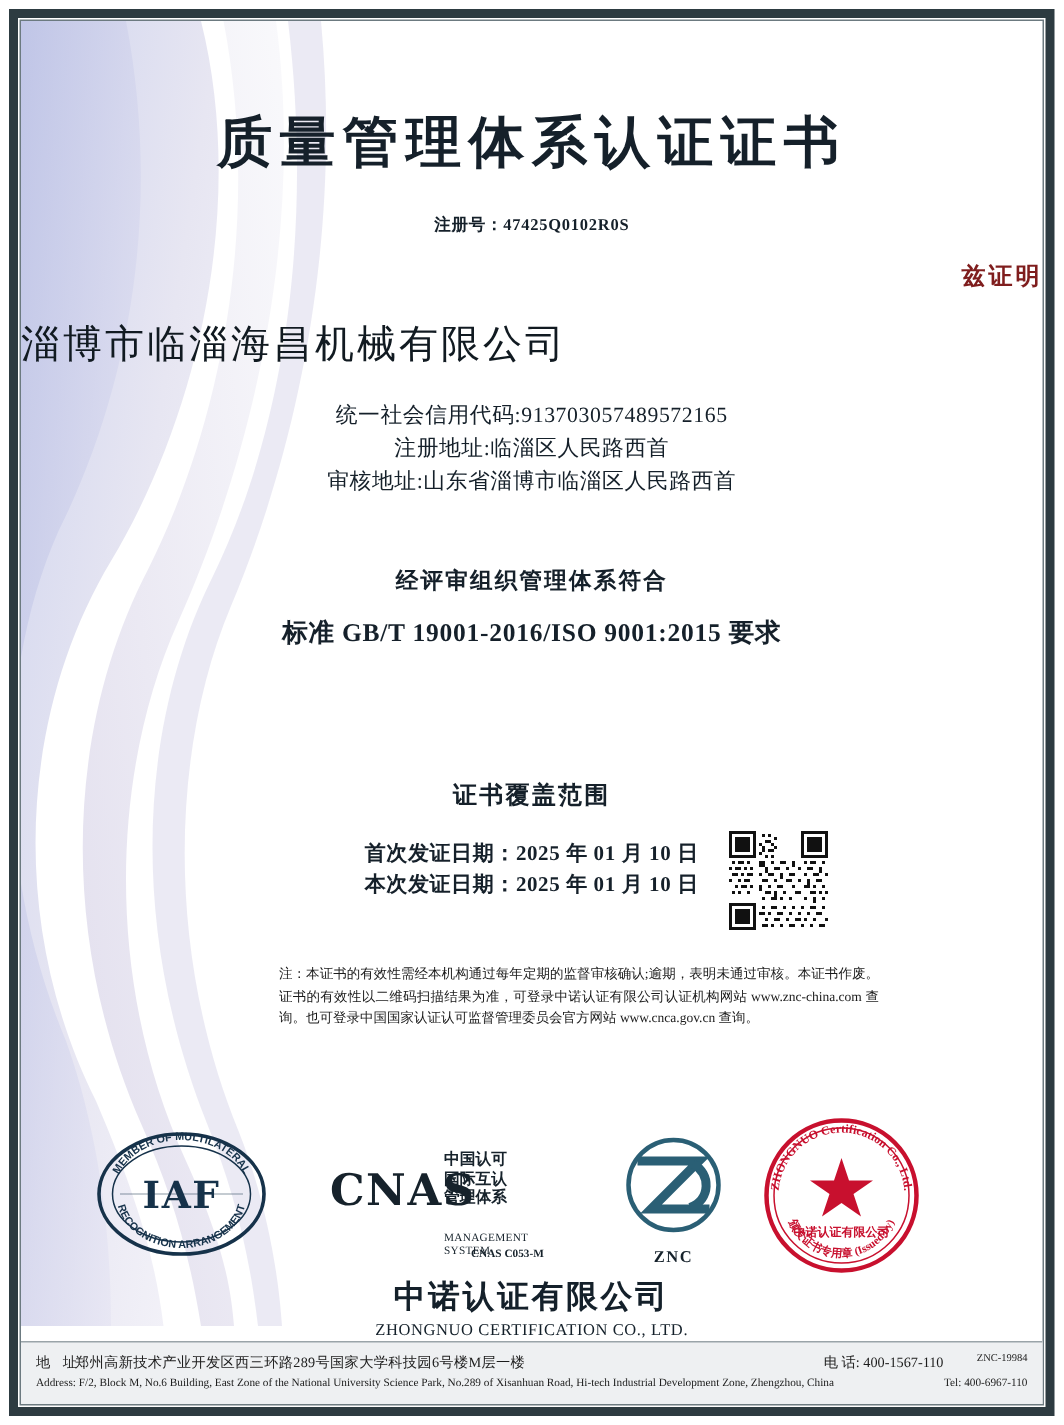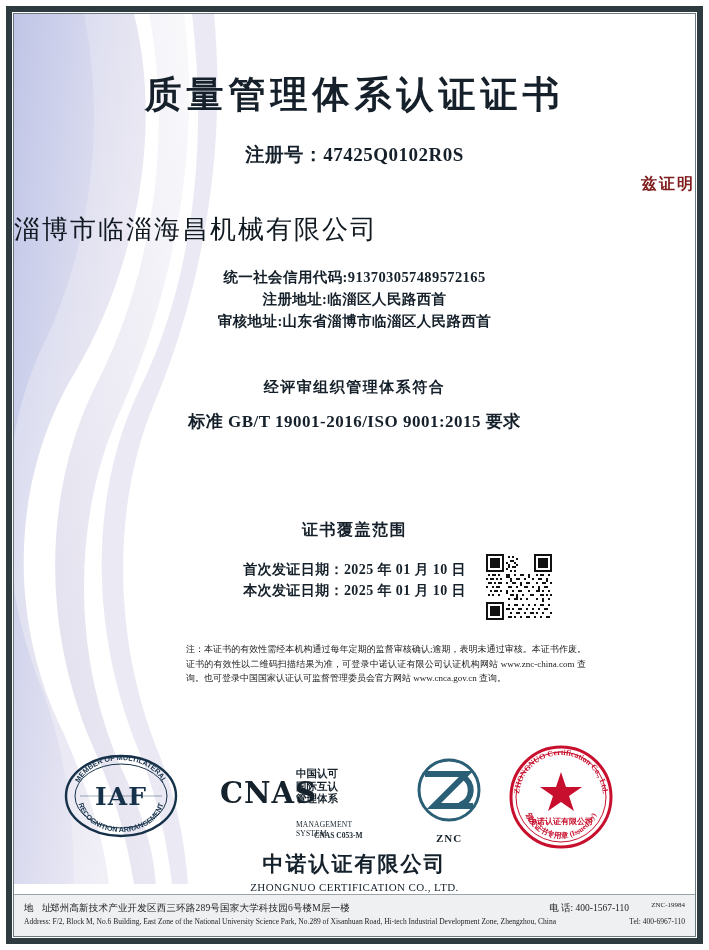--- a/index.html
+++ b/index.html
@@ -75,21 +75,21 @@
     font-weight: bold;
     letter-spacing: 5px;
     color: #15202a;
   }
 
   .reg-no {
     position: absolute;
     top: 128px;
     width: 100%;
     text-align: center;
-    font-size: 19px;
+    font-size: 11px;
     font-weight: bold;
     color: #15202a;
     letter-spacing: 0.5px;
   }
 
   .hereby {
     position: absolute;
     top: 160px;
     width: 100%;
     text-align: right;
@@ -112,21 +112,21 @@
 
   .org-block {
     position: absolute;
     top: 252px;
     width: 100%;
     text-align: center;
     color: #15202a;
   }
   .org-block div {
     font-size: 14.5px;
-    font-weight: bold;
+    font-weight: normal;
     line-height: 22px;
     letter-spacing: 0.4px;
   }
 
   .conform {
     position: absolute;
     top: 364px;
     width: 100%;
     text-align: center;
     color: #15202a;

